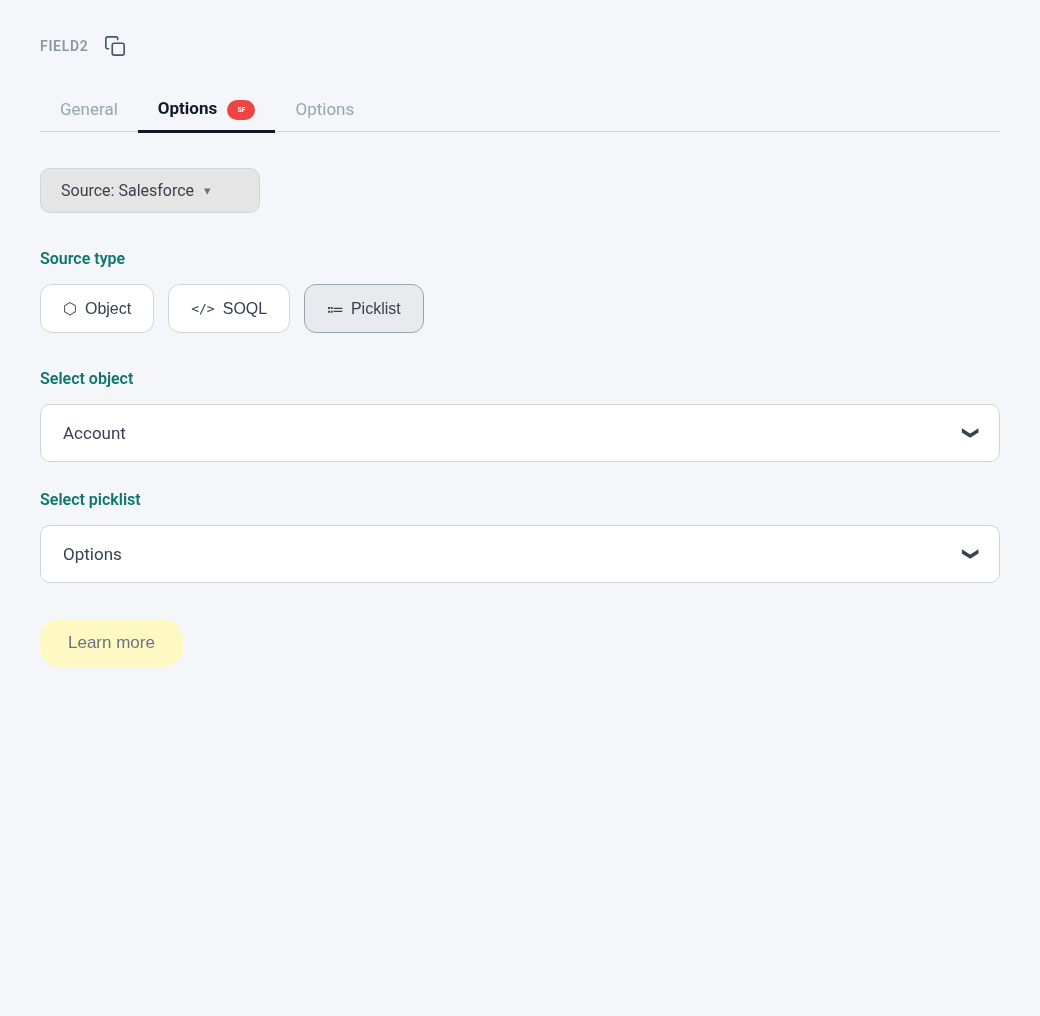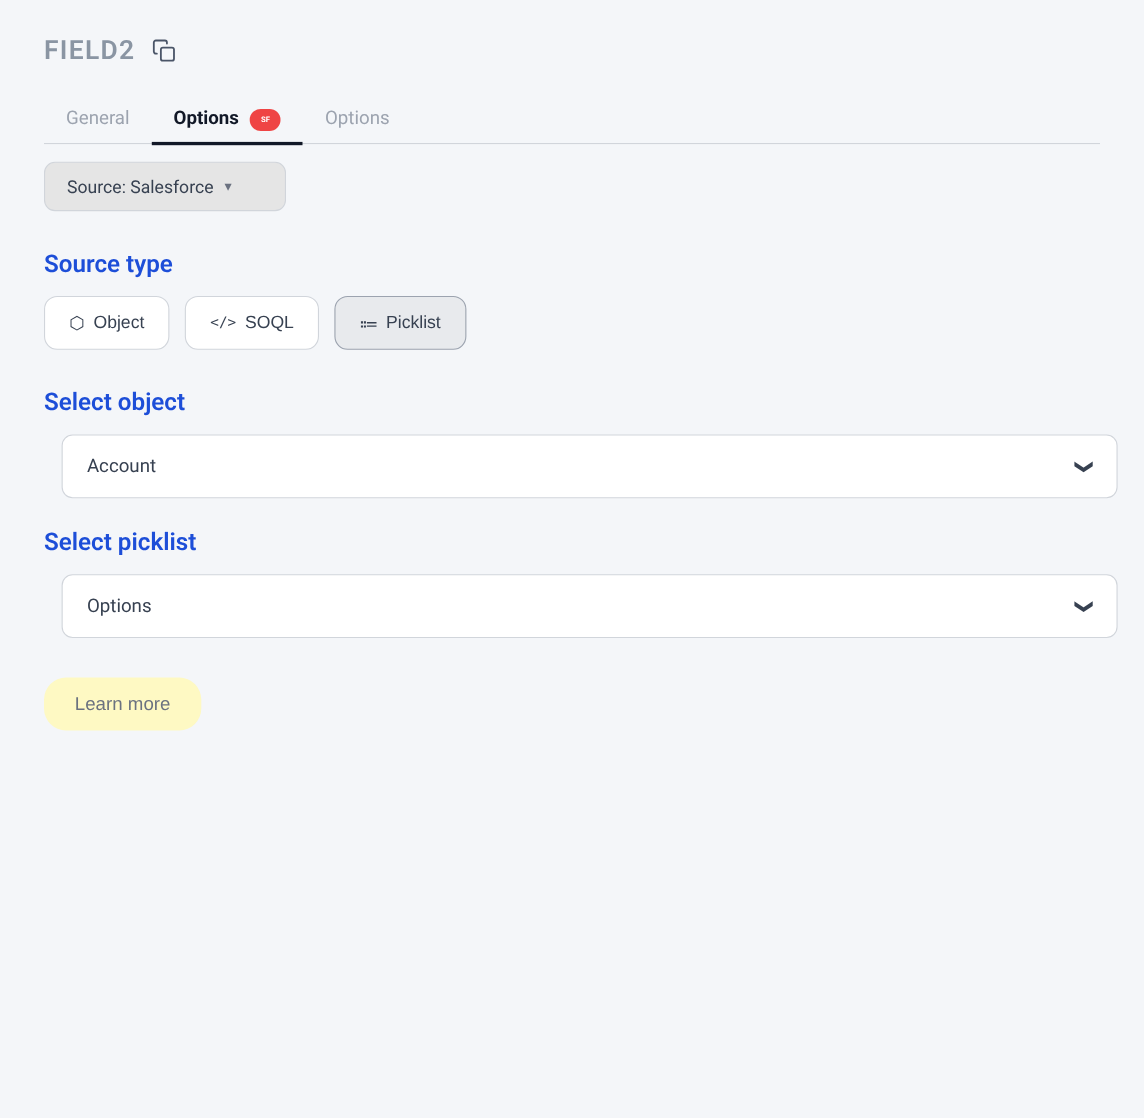--- a/index.html
+++ b/index.html
@@ -24,21 +24,21 @@
     }
 
     .field-header {
       display: flex;
       align-items: center;
       gap: 12px;
       margin-bottom: 28px;
     }
 
     .field-title {
-      font-size: 24px;
+      font-size: 14px;
       font-weight: 600;
       color: #8a95a3;
       letter-spacing: 0.05em;
       text-transform: uppercase;
     }
 
     .copy-icon {
       width: 28px;
       height: 28px;
       color: #4a5568;
@@ -51,21 +51,21 @@
     .copy-icon svg {
       width: 22px;
       height: 22px;
     }
 
     .tabs {
       display: flex;
       align-items: center;
       gap: 0;
       border-bottom: 1.5px solid #d1d5db;
-      margin-bottom: 16px;
+      margin-bottom: 36px;
     }
 
     .tab {
       padding: 10px 20px;
       font-size: 17px;
       color: #9ca3af;
       cursor: pointer;
       border-bottom: 3px solid transparent;
       margin-bottom: -1.5px;
       font-weight: 400;
@@ -113,23 +113,23 @@
       margin-bottom: 36px;
       min-width: 220px;
     }
 
     .source-dropdown .chevron {
       font-size: 13px;
       color: #6b7280;
     }
 
     .section-label {
-      font-size: 22px;
+      font-size: 16px;
       font-weight: 600;
-      color: #1d4ed8;
+      color: #0f766e;
       margin-bottom: 16px;
     }
 
     .source-type-buttons {
       display: flex;
       gap: 14px;
       margin-bottom: 36px;
     }
 
     .source-type-btn {
@@ -156,31 +156,29 @@
       font-size: 16px;
       color: #374151;
     }
 
     .select-section {
       margin-bottom: 28px;
     }
 
     .select-dropdown {
       display: flex;
-      align-items: center;
       justify-content: space-between;
       background: white;
       border: 1.5px solid #d1d5db;
       border-radius: 10px;
       padding: 18px 22px;
       font-size: 17px;
       color: #374151;
       cursor: pointer;
       width: 100%;
-      margin-left: 16px;
     }
 
     .select-dropdown .chevron-down {
       font-size: 16px;
       color: #374151;
       font-weight: 600;
     }
 
     .learn-more-btn {
       background: #fef9c3;

